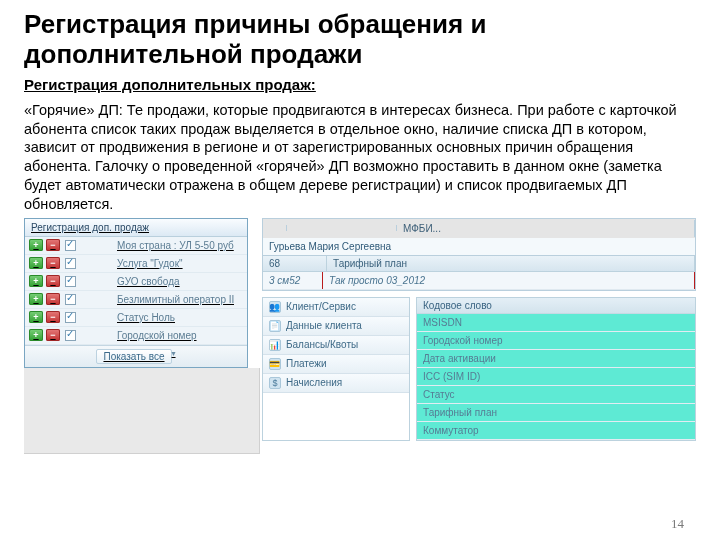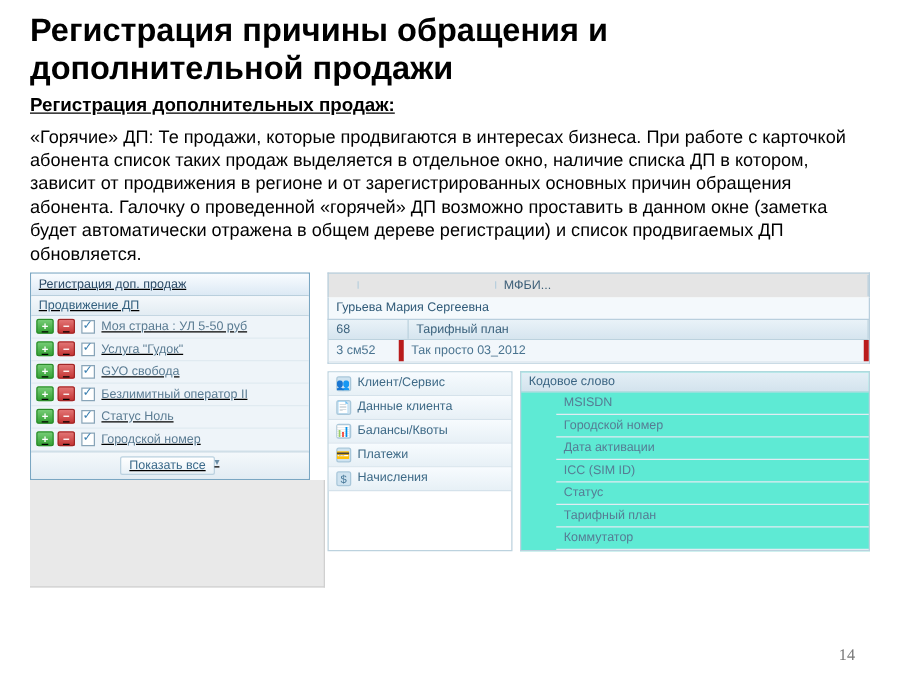--- a/index.html
+++ b/index.html
@@ -14,61 +14,60 @@
   .win { border: 1px solid #7aa6c2; background: #fff; font-size: 10px; }
   .win-title { background: linear-gradient(#f9fcff,#dce9f4); border-bottom: 1px solid #b9cfdd; padding: 3px 6px; color: #2b4a66; }
   .grid-head { background: linear-gradient(#f4f8fb,#e2ecf3); border-bottom: 1px solid #c4d6e2; padding: 2px 6px; color: #33607f; }
   .rows { background: #eef4f9; }
   .row { display: flex; align-items: center; height: 18px; padding: 0 4px; border-bottom: 1px solid #e0eaf1; }
   .btn-mini { width: 14px; height: 12px; border-radius: 2px; display: inline-flex; align-items: center; justify-content: center; font-size: 9px; font-weight: bold; color: #fff; margin-right: 3px; }
   .plus { background: linear-gradient(#7bd07b,#2f9e2f); box-shadow: inset 0 0 0 1px #2a8a2a; }
   .minus { background: linear-gradient(#e57b7b,#c23030); box-shadow: inset 0 0 0 1px #a02727; }
   .chk { width: 11px; height: 11px; border: 1px solid #88a4b8; background: #fff; margin: 0 5px 0 2px; position: relative; }
   .chk::after { content:"✓"; position:absolute; top:-3px; left:0; font-size:10px; color:#3a7fb0; }
-  .lbl { color: #5b7c93; filter: blur(0.35px); white-space: nowrap; overflow: hidden; }
+  .lbl { color: #5b7c93; filter: blur(0.35px); white-space: nowrap; overflow: hidden; margin-left: 36px; }
   .win-foot { background: linear-gradient(#f4f8fb,#e2ecf3); border-top:1px solid #c4d6e2; padding:3px 6px; display:flex; justify-content:center; color:#3b6a8a; }
   .foot-btn { border:1px solid #bcd2e0; background:linear-gradient(#fff,#e8f1f7); padding:1px 6px; border-radius:2px; }
   .tri { font-size:8px; color:#6b8ea6; }
 
   .gray-area { width:236px; height:86px; background:#e9e9e9; border:1px solid #d0d0d0; border-top:none; border-left:none; }
 
   .panel-right { margin-left: 2px; flex:1; font-size:10px; }
   .tabbar { display:flex; height:20px; background:#e5e5e5; border:1px solid #b9cfdd; border-bottom:none;align-items:center; }
   .tabbar .seg { padding:3px 6px; border-right:1px solid #b9cfdd; color:#3d5f78; filter:blur(0.35px); }
   .name-strip { border:1px solid #b9cfdd; border-top:none; padding:3px 6px; background:#f4f9fc; color:#2f5a78; font-weight:normal; filter:blur(0.35px); }
   .detail-grid { border:1px solid #b9cfdd; border-top:none; }
   .dg-head { display:flex; background:linear-gradient(#e9f2f8,#d6e5ef); border-bottom:1px solid #bcd2de; }
   .dg-head div { padding:2px 6px; color:#3b627d; border-right:1px solid #bcd2de; filter:blur(0.3px); }
   .dg-row { display:flex; background:#f2f7fb; border-bottom:1px solid #dfe9f0; }
-  .dg-row div { padding:3px 6px; color:#4a7490; border-right:4px solid #b91c1c; filter:blur(0.3px); }
+  .dg-row div { padding:3px 6px; color:#4a7490; border-right:1px solid #b91c1c; filter:blur(0.3px);font-style:italic; }
 
   .sidecol { display:flex; margin-top:6px; gap:6px; }
   .accordion { width:148px; border:1px solid #bcd2de; }
   .ac-item { display:flex; align-items:center; gap:5px; padding:3px 6px; background:linear-gradient(#f7fbfe,#e7f0f6); border-bottom:1px solid #d5e2eb; color:#3e6a87; filter:blur(0.3px); }
   .ac-ico { width:12px; height:12px; display:inline-flex; align-items:center; justify-content:center; font-size:9px; background:#cfe3f0; border:1px solid #a9c7da; border-radius:2px; color:#4a7a9a; }
 
   .info-list { flex:1; border:1px solid #bcd2de; background:#5eead4; }
   .info-head { background:linear-gradient(#e4eff6,#d3e3ed); padding:2px 6px; color:#3a6482; border-bottom:1px solid #c6d9e4; filter:blur(0.3px); }
-  .info-row { padding:3px 6px; border-bottom:1px solid #e2ecf2; color:#567c94; filter:blur(0.35px);margin-left:28px; }
+  .info-row { padding:3px 6px; border-bottom:1px solid #e2ecf2; color:#567c94; filter:blur(0.35px); }
 
   .page-num { position:absolute; right:36px; bottom:8px; font-size:13px; color:#7a7a7a;font-family:Liberation Serif, serif; }
 </style>
 </head>
 <body>
 
 <div class="page">
   <h1>Регистрация причины обращения и дополнительной продажи</h1>
   <div class="sub">Регистрация дополнительных продаж:</div>
   <p class="body-text">«Горячие» ДП: Те продажи, которые продвигаются в интересах бизнеса. При работе с карточкой абонента список таких продаж выделяется в отдельное окно, наличие списка ДП в котором, зависит от продвижения в регионе и от зарегистрированных основных причин обращения абонента. Галочку о проведенной «горячей» ДП возможно проставить в данном окне (заметка будет автоматически отражена в общем дереве регистрации) и список продвигаемых ДП обновляется.</p>
 
   <div class="shot">
     <div>
       <div class="panel-left win">
         <div class="win-title">Регистрация доп. продаж</div>
-        <div class="grid-head">Продвижение ДП</div>
         <div class="rows">
           <div class="row">
             <span class="btn-mini plus">+</span>
             <span class="btn-mini minus">−</span>
             <span class="chk"></span>
             <span class="lbl">Моя страна : УЛ 5-50 руб</span>
           </div>
           <div class="row">
             <span class="btn-mini plus">+</span>
             <span class="btn-mini minus">−</span>

